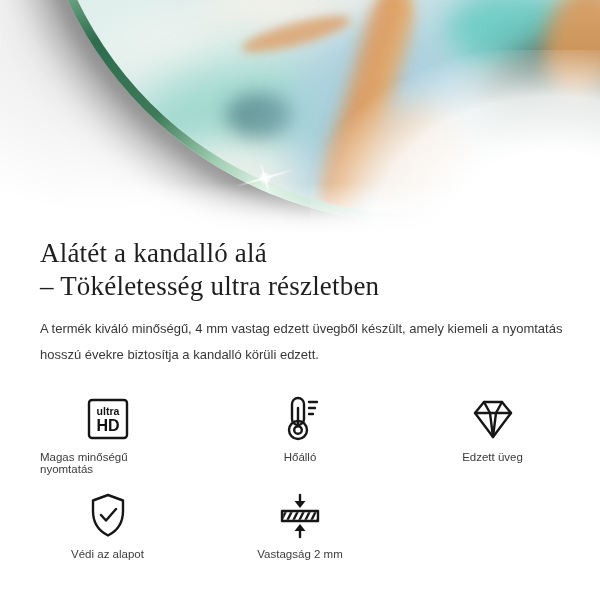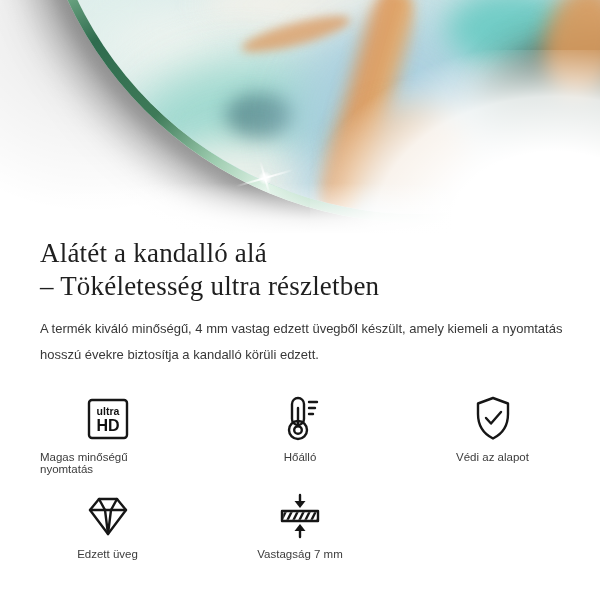--- a/index.html
+++ b/index.html
@@ -144,38 +144,38 @@
             <line class="ico" x1="31" y1="7" x2="39" y2="7" stroke-width="2.2"></line>
             <line class="ico" x1="31" y1="13" x2="37" y2="13" stroke-width="2.2"></line>
             <line class="ico" x1="31" y1="19" x2="35" y2="19" stroke-width="2.2"></line>
           </svg>
         </div>
         <div class="f-label">Hőálló</div>
       </div>
 
       <div class="feature">
         <div class="f-icon">
-          <svg width="44" height="48" viewBox="0 0 44 48">
-            <path class="ico" d="M22 3 L37 8.5 V19 C37 30.5 31 39 22 43.5 C13 39 7 30.5 7 19 V8.5 Z"></path>
-            <path class="ico" d="M15 23 L20 28.5 L30 17" stroke-width="2.6"></path>
-          </svg>
-        </div>
-        <div class="f-label">Védi az alapot</div>
-      </div>
-
-      <div class="feature">
-        <div class="f-icon">
           <svg width="46" height="44" viewBox="0 0 46 44">
             <path class="ico" stroke-width="2.2" d="M5 16 L14 5 L32 5 L41 16 L23 40 Z"></path>
             <path class="ico" stroke-width="2.2" d="M5 16 L41 16"></path>
             <path class="ico" stroke-width="2.2" d="M14 5 L20 16 M32 5 L26 16"></path>
             <path class="ico" stroke-width="2.2" d="M20 16 L23 40 M26 16 L23 40"></path>
           </svg>
         </div>
         <div class="f-label">Edzett üveg</div>
+      </div>
+
+      <div class="feature">
+        <div class="f-icon">
+          <svg width="44" height="48" viewBox="0 0 44 48">
+            <path class="ico" d="M22 3 L37 8.5 V19 C37 30.5 31 39 22 43.5 C13 39 7 30.5 7 19 V8.5 Z"></path>
+            <path class="ico" d="M15 23 L20 28.5 L30 17" stroke-width="2.6"></path>
+          </svg>
+        </div>
+        <div class="f-label">Védi az alapot</div>
       </div>
 
 
       <div class="feature">
         <div class="f-icon">
           <svg width="44" height="48" viewBox="0 0 44 48">
             <line class="ico" x1="22" y1="3" x2="22" y2="10" stroke-width="2.6"></line>
             <polygon class="ico-fill" points="16.5,9 27.5,9 22,16"></polygon>
             <rect class="ico" x="4" y="19" width="36" height="10"></rect>
             <defs>
@@ -189,18 +189,18 @@
               <line x1="14" y1="31" x2="21" y2="17"></line>
               <line x1="20" y1="31" x2="27" y2="17"></line>
               <line x1="26" y1="31" x2="33" y2="17"></line>
               <line x1="32" y1="31" x2="39" y2="17"></line>
               <line x1="38" y1="31" x2="45" y2="17"></line>
             </g>
             <polygon class="ico-fill" points="16.5,39 27.5,39 22,32"></polygon>
             <line class="ico" x1="22" y1="38" x2="22" y2="45" stroke-width="2.6"></line>
           </svg>
         </div>
-        <div class="f-label">Vastagság 7 mm</div>
+        <div class="f-label">Vastagság 2 mm</div>
       </div>
 
     </div>
   </div>
 </div>
 
 </body></html>

